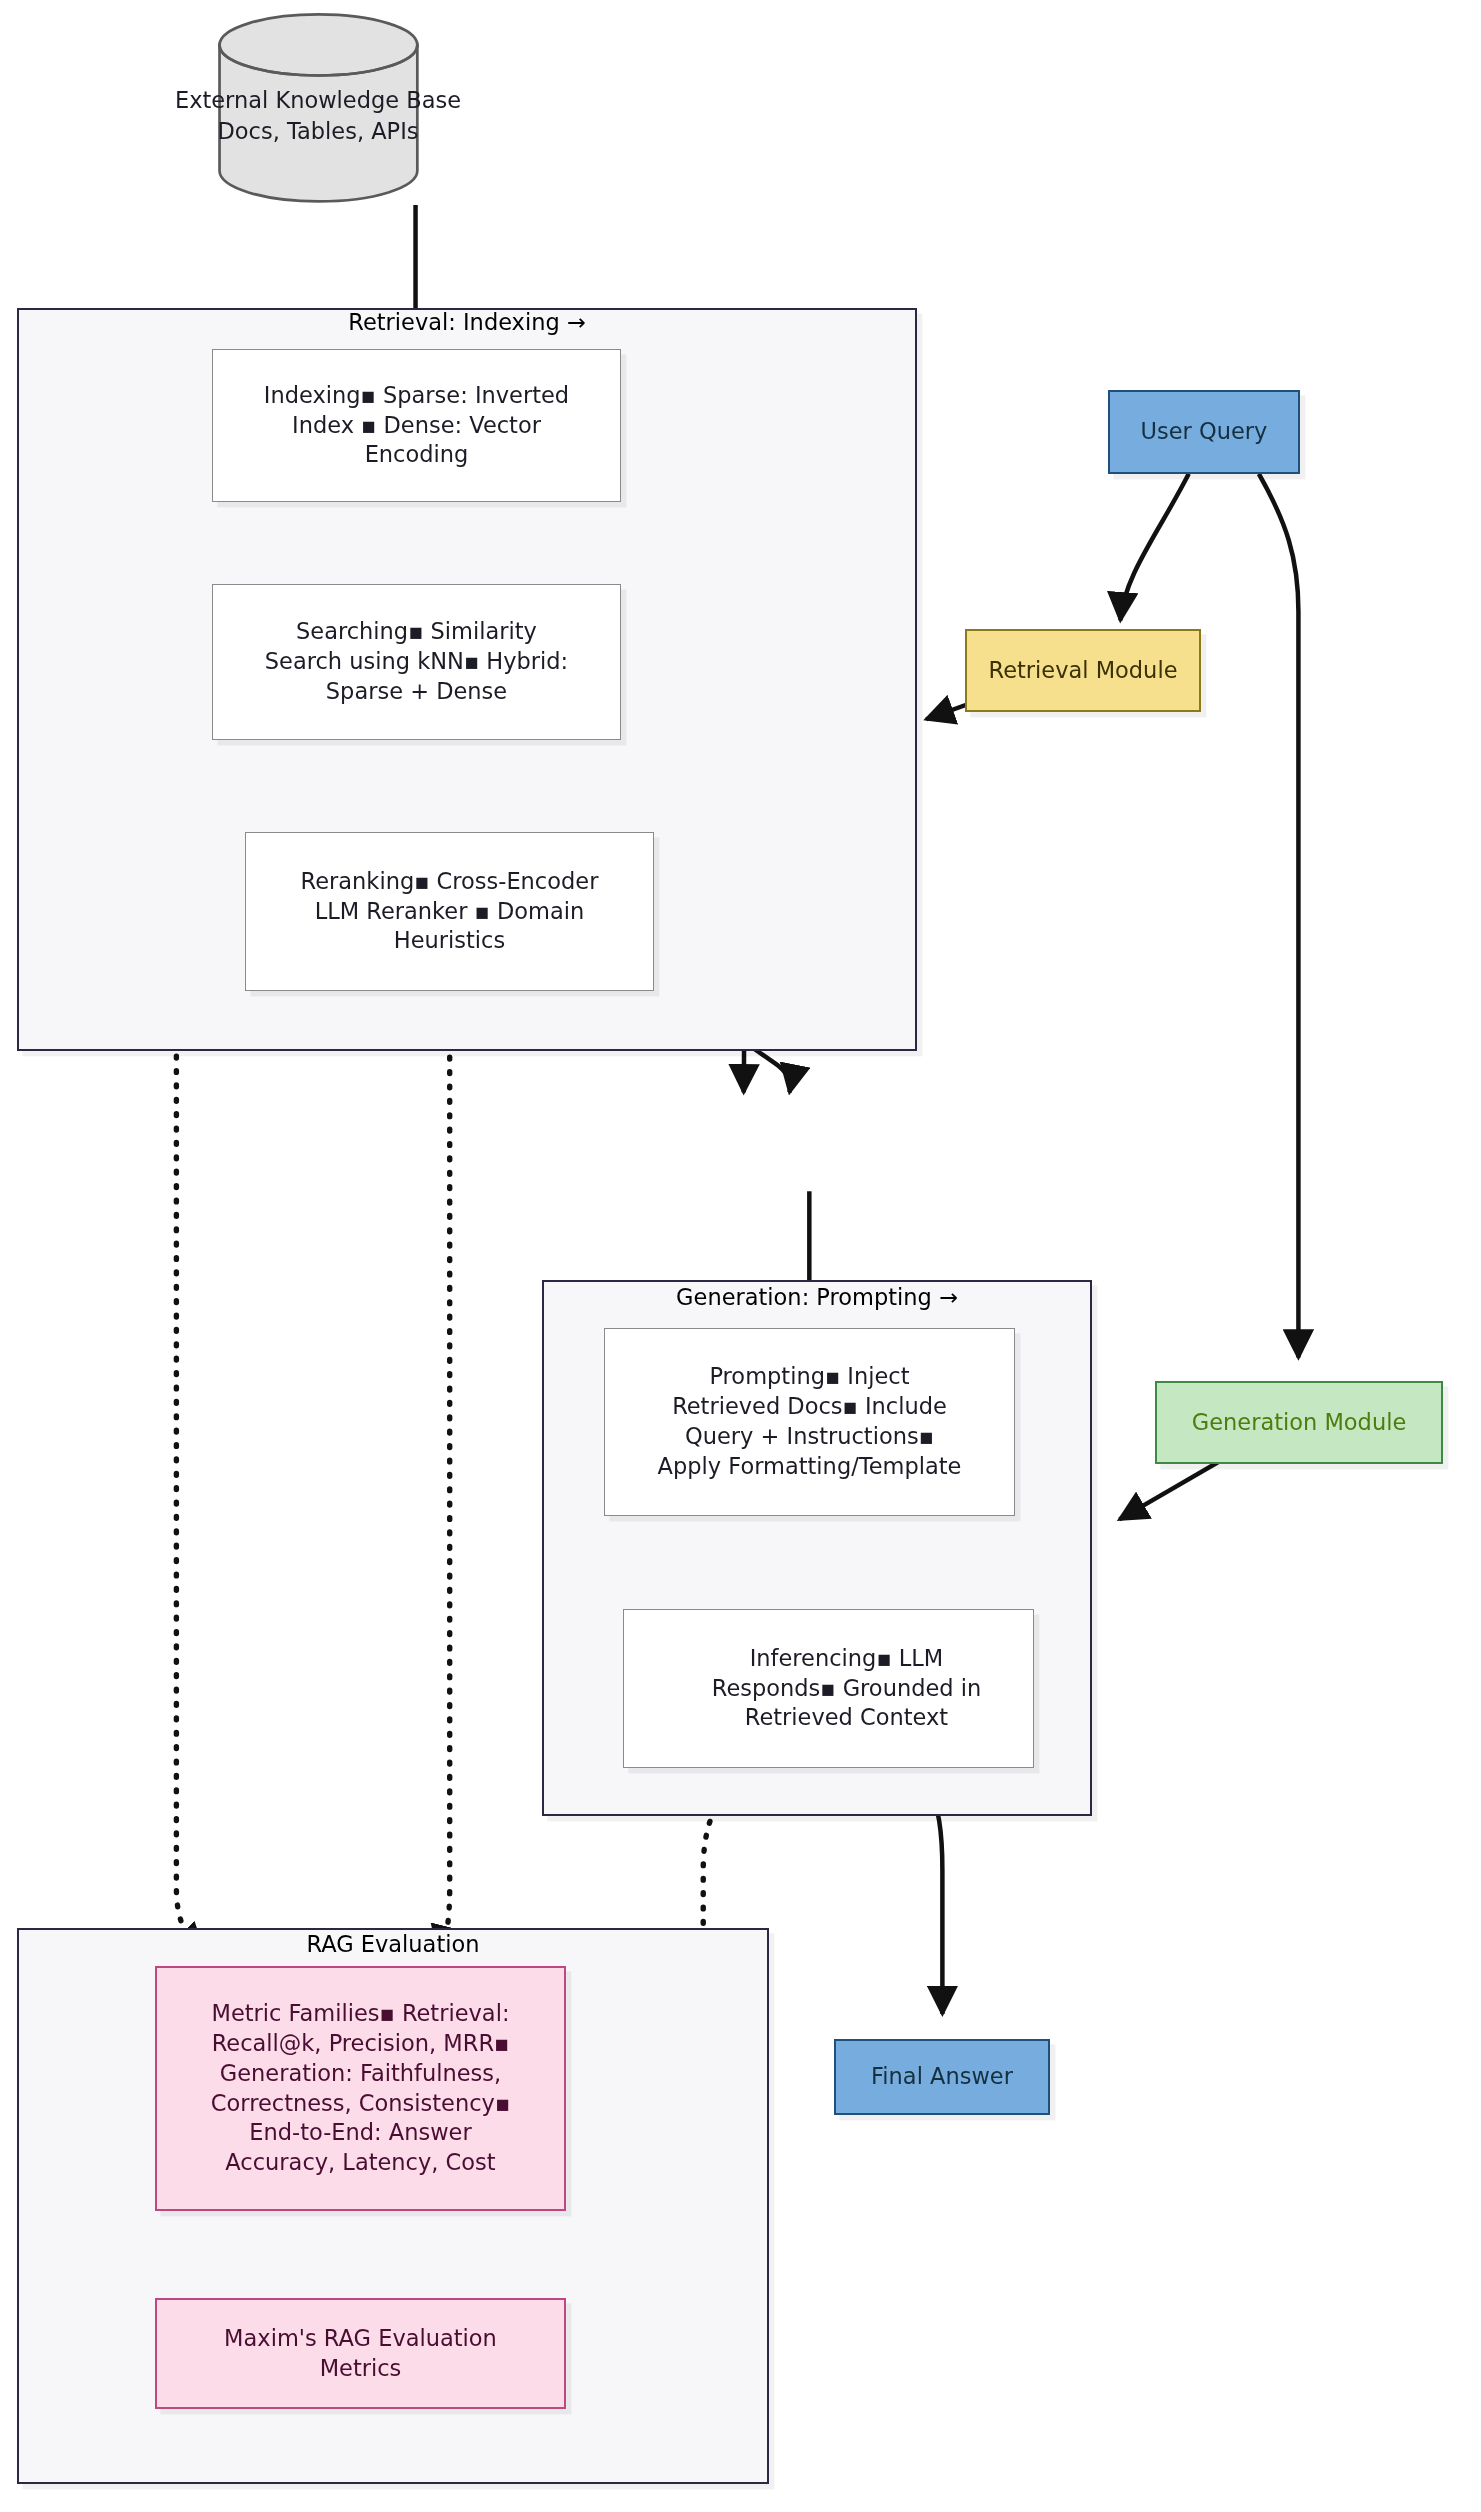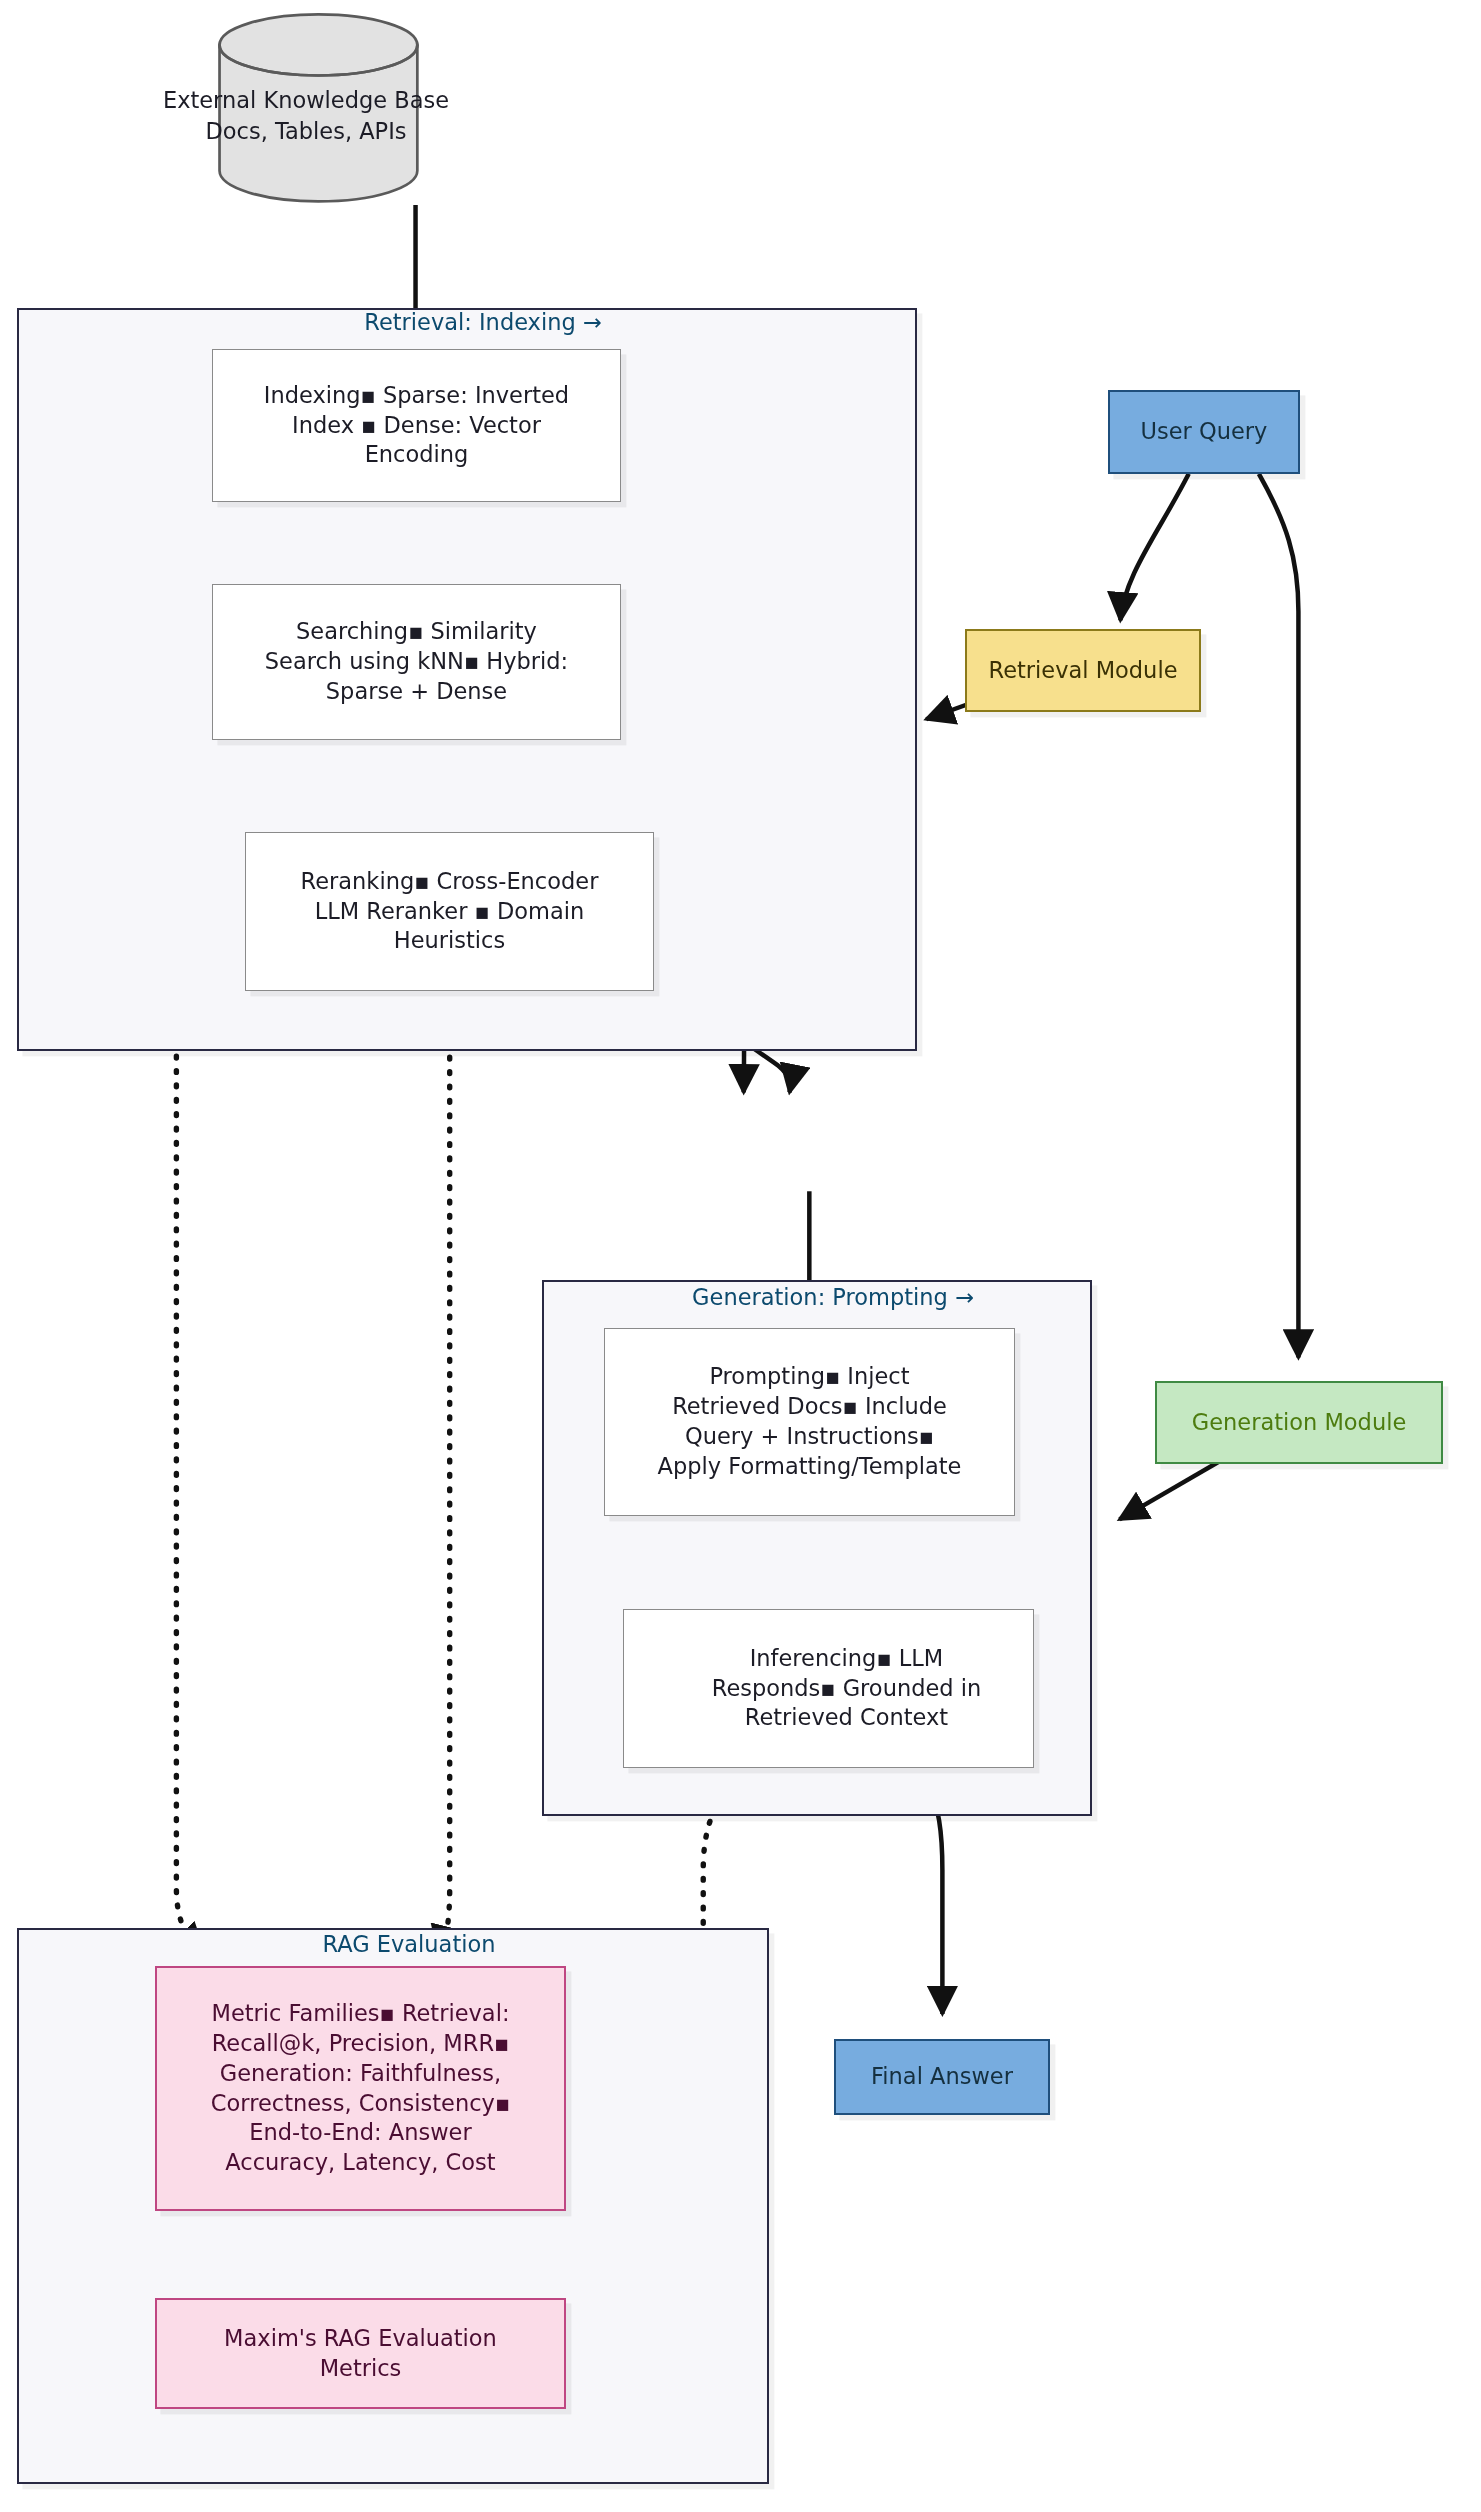--- a/index.html
+++ b/index.html
@@ -24,24 +24,23 @@
   .sgbox {
     position: absolute;
     background: #f7f7fa;
     border: 2.7px solid #292943;
     box-sizing: border-box;
     box-shadow: 5.4px 5.4px 0 rgba(0,0,0,0.055);
   }
   .sglabel {
     position: absolute;
     font-size: 22.5px;
-    color: #0c4a6e;
+    color: #000000;
     white-space: nowrap;
     text-align: center;
-    padding-left: 16px;
   }
   .node {
     position: absolute;
     box-sizing: border-box;
     display: flex;
     align-items: center;
     justify-content: center;
     text-align: center;
     line-height: 1.33;
     box-shadow: 5.4px 5.4px 0 rgba(0,0,0,0.06);
@@ -144,21 +143,21 @@
     </g>
   </svg>
 
   <svg class="layer" viewBox="0 0 1648 2794">
     <g>
       <path d="M 244,50 L 244,190 A 110,34 0 0 0 464,190 L 464,50 Z" fill="#e2e2e2" stroke="#5a5a5a" stroke-width="3"></path>
       <ellipse cx="354" cy="50" rx="110" ry="34" fill="#e2e2e2" stroke="#5a5a5a" stroke-width="3"></ellipse>
       <path d="M 244,50 A 110,34 0 0 0 464,50" fill="none" stroke="#5a5a5a" stroke-width="3"></path>
     </g>
   </svg>
-  <div class="cyl-label" style="left:144px; top:85px; width:324px;">External Knowledge Base
+  <div class="cyl-label" style="left:156px; top:85px; width:324px;">External Knowledge Base
 Docs, Tables, APIs</div>
 
   <div class="sgbox" style="left:17px; top:308px; width:900px; height:743px;"></div>
   <div class="sglabel" style="left:17px; top:309px; width:900px;">Retrieval: Indexing →</div>
 
   <div class="node node-plain" style="left:212px; top:349px; width:409px; height:153px;">
     <span class="nodetext">Indexing▪ Sparse: Inverted
 Index ▪ Dense: Vector
 Encoding</span>
   </div>

